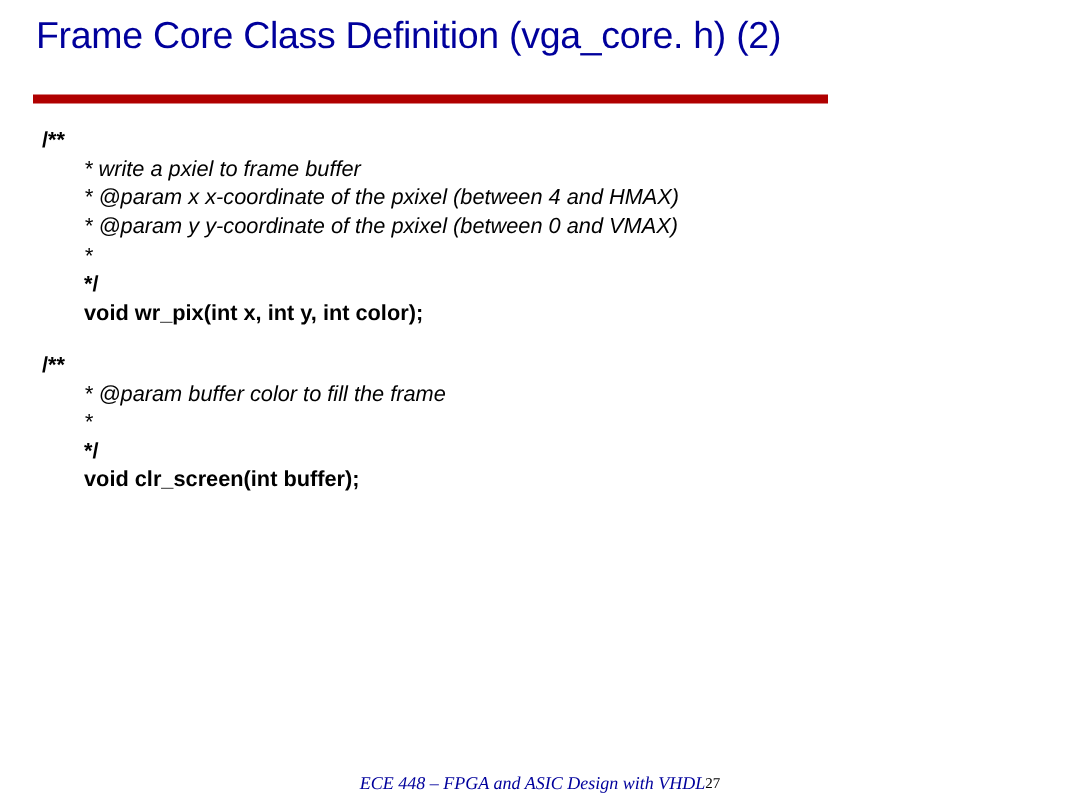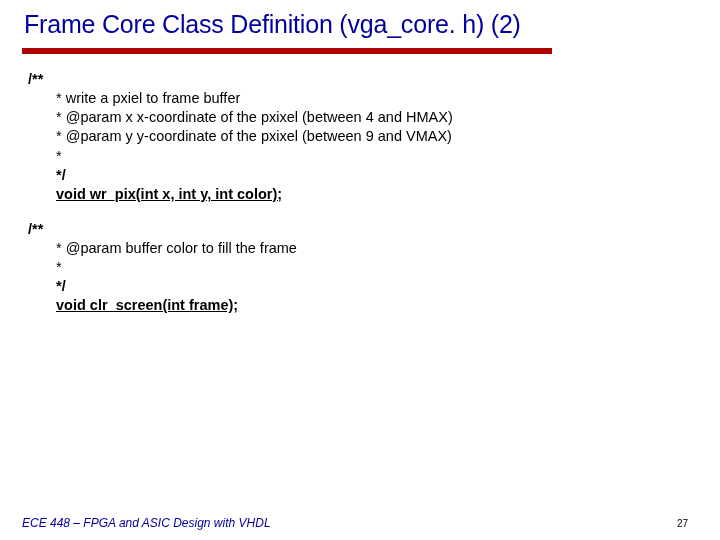--- a/index.html
+++ b/index.html
@@ -8,96 +8,97 @@
     width: 720px;
     height: 540px;
     background: #ffffff;
     font-family: Arial, Helvetica, sans-serif;
     position: relative;
     overflow: hidden;
   }
   .slide-title {
     font-size: 25px;
     color: #00009c;
-    padding: 10px 16px 9px 24px;
+    padding: 10px 16px 24px 24px;
     font-weight: normal;
     letter-spacing: -0.2px;
   }
   .title-underline {
     margin: 0 22px 0 22px;
     height: 6px;
     background: #b00000;
     width: 530px;
   }
   .content {
     padding: 16px 28px 0 28px;
     font-size: 14.5px;
     color: #000;
     line-height: 1.32;
   }
   .comment-open {
     font-weight: bold;
   }
   .comment-line {
     padding-left: 28px;
+    font-style: italic;
   }
   .comment-close {
     padding-left: 28px;
     font-weight: bold;
   }
   .decl {
     padding-left: 28px;
     font-weight: bold;
-    text-decoration: underline;
   }
   .block {
     margin-bottom: 16px;
   }
   .footer {
     position: absolute;
     bottom: 10px;
     left: 22px;
-    right: 32px;
+    right: 22px;
     display: flex;
-    justify-content: space-between;
+    justify-content: center;
     align-items: center;
     font-size: 12px;
     color: #00009c;
     font-style: italic;
+    font-family: Liberation Serif, serif;
   }
   .footer .pagenum {
     font-style: normal;
     color: #000;
     font-size: 10px;
   }
 </style>
 </head>
 <body>
 
 <div class="slide-title">Frame Core Class Definition (vga_core. h) (2)</div>
 <div class="title-underline"></div>
 
 <div class="content">
 
   <div class="block">
     <div class="comment-open">/**</div>
     <div class="comment-line">* write a pxiel to frame buffer</div>
     <div class="comment-line">* @param x x-coordinate of the pxixel (between 4 and HMAX)</div>
-    <div class="comment-line">* @param y y-coordinate of the pxixel (between 9 and VMAX)</div>
+    <div class="comment-line">* @param y y-coordinate of the pxixel (between 0 and VMAX)</div>
     <div class="comment-line">*</div>
     <div class="comment-close">*/</div>
     <div class="decl">void wr_pix(int x, int y, int color);</div>
   </div>
 
   <div class="block">
     <div class="comment-open">/**</div>
     <div class="comment-line">* @param buffer color to fill the frame</div>
     <div class="comment-line">*</div>
     <div class="comment-close">*/</div>
-    <div class="decl">void clr_screen(int frame);</div>
+    <div class="decl">void clr_screen(int buffer);</div>
   </div>
 
 </div>
 
 <div class="footer">
   <span>ECE 448 – FPGA and ASIC Design with VHDL</span>
   <span class="pagenum">27</span>
 </div>
 
 </body></html>

